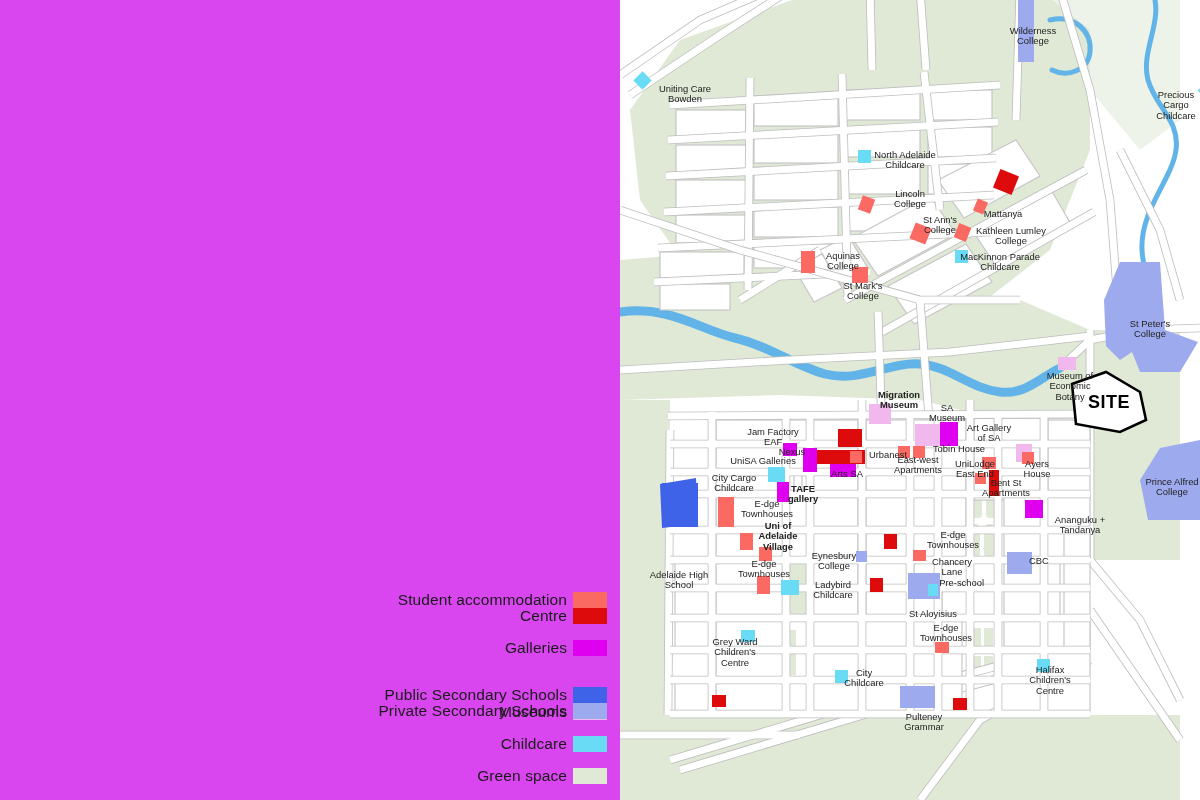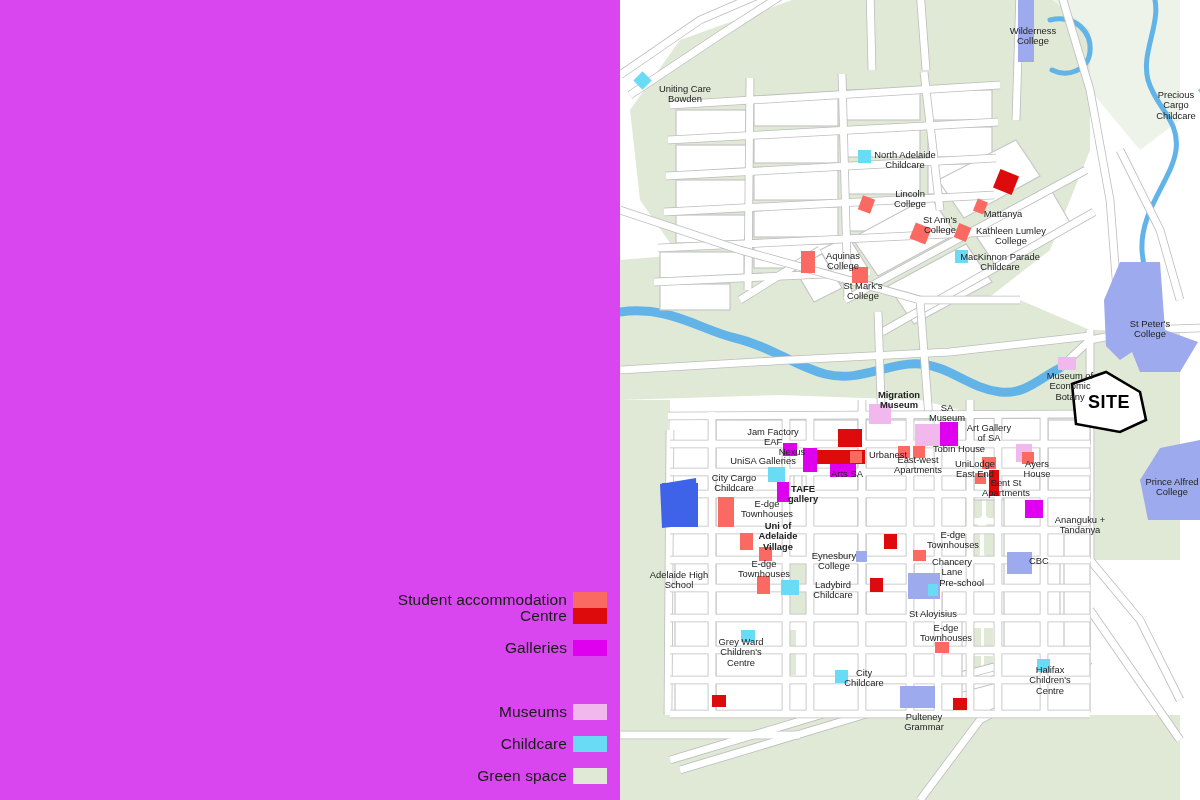--- a/index.html
+++ b/index.html
@@ -46,20 +46,30 @@
       <div class="legend-row" style="position:relative;right:0;">
         <span class="legend-label">Galleries</span>
         <span class="legend-swatch" style="background:#e000f0;"></span>
       </div>
       <div class="legend-row" style="position:relative;right:0;margin-top:48px;">
         <span class="legend-label">Museums</span>
         <span class="legend-swatch" style="background:#f0b8ec;"></span>
       </div>
     </div>
 
+    <div class="legend-group" style="top:687px;">
+      <div class="legend-row" style="position:relative;right:0;">
+        <span class="legend-label">Public Secondary Schools</span>
+        <span class="legend-swatch" style="background:#3f63e8;"></span>
+      </div>
+      <div class="legend-row" style="position:relative;right:0;">
+        <span class="legend-label">Private Secondary Schools</span>
+        <span class="legend-swatch" style="background:#9dabee;"></span>
+      </div>
+    </div>
 
     <div class="legend-group" style="top:736px;">
       <div class="legend-row" style="position:relative;right:0;">
         <span class="legend-label">Childcare</span>
         <span class="legend-swatch" style="background:#69dbf5;"></span>
       </div>
     </div>
 
     <div class="legend-group" style="top:768px;">
       <div class="legend-row" style="position:relative;right:0;">
@@ -484,21 +494,21 @@
 College</div>
         <div class="maplabel" style="left: 180px; top: 580px; width: 66px;">Ladybird
 Childcare</div>
         <div class="maplabel" style="left: 300px; top: 557px; width: 64px;">Chancery
 Lane</div>
         <div class="maplabel" style="left: 302px; top: 578px; width: 62px; text-align: right;">Pre-school</div>
         <div class="maplabel" style="left: 402px; top: 556px; width: 34px;">CBC</div>
         <div class="maplabel" style="left: 278px; top: 609px; width: 70px;">St Aloyisius</div>
         <div class="maplabel" style="left: 290px; top: 623px; width: 72px;">E-dge
 Townhouses</div>
-        <div class="maplabel" style="left: 86px; top: 637px; width: 70px;">Grey Ward
+        <div class="maplabel" style="left: 80px; top: 637px; width: 70px;">Grey Ward
 Children's
 Centre</div>
         <div class="maplabel" style="left: 215px; top: 668px; width: 58px;">City
 Childcare</div>
         <div class="maplabel" style="left: 398px; top: 665px; width: 64px;">Halifax
 Children's
 Centre</div>
         <div class="maplabel" style="left: 272px; top: 712px; width: 64px;">Pulteney
 Grammar</div>
       </div>

